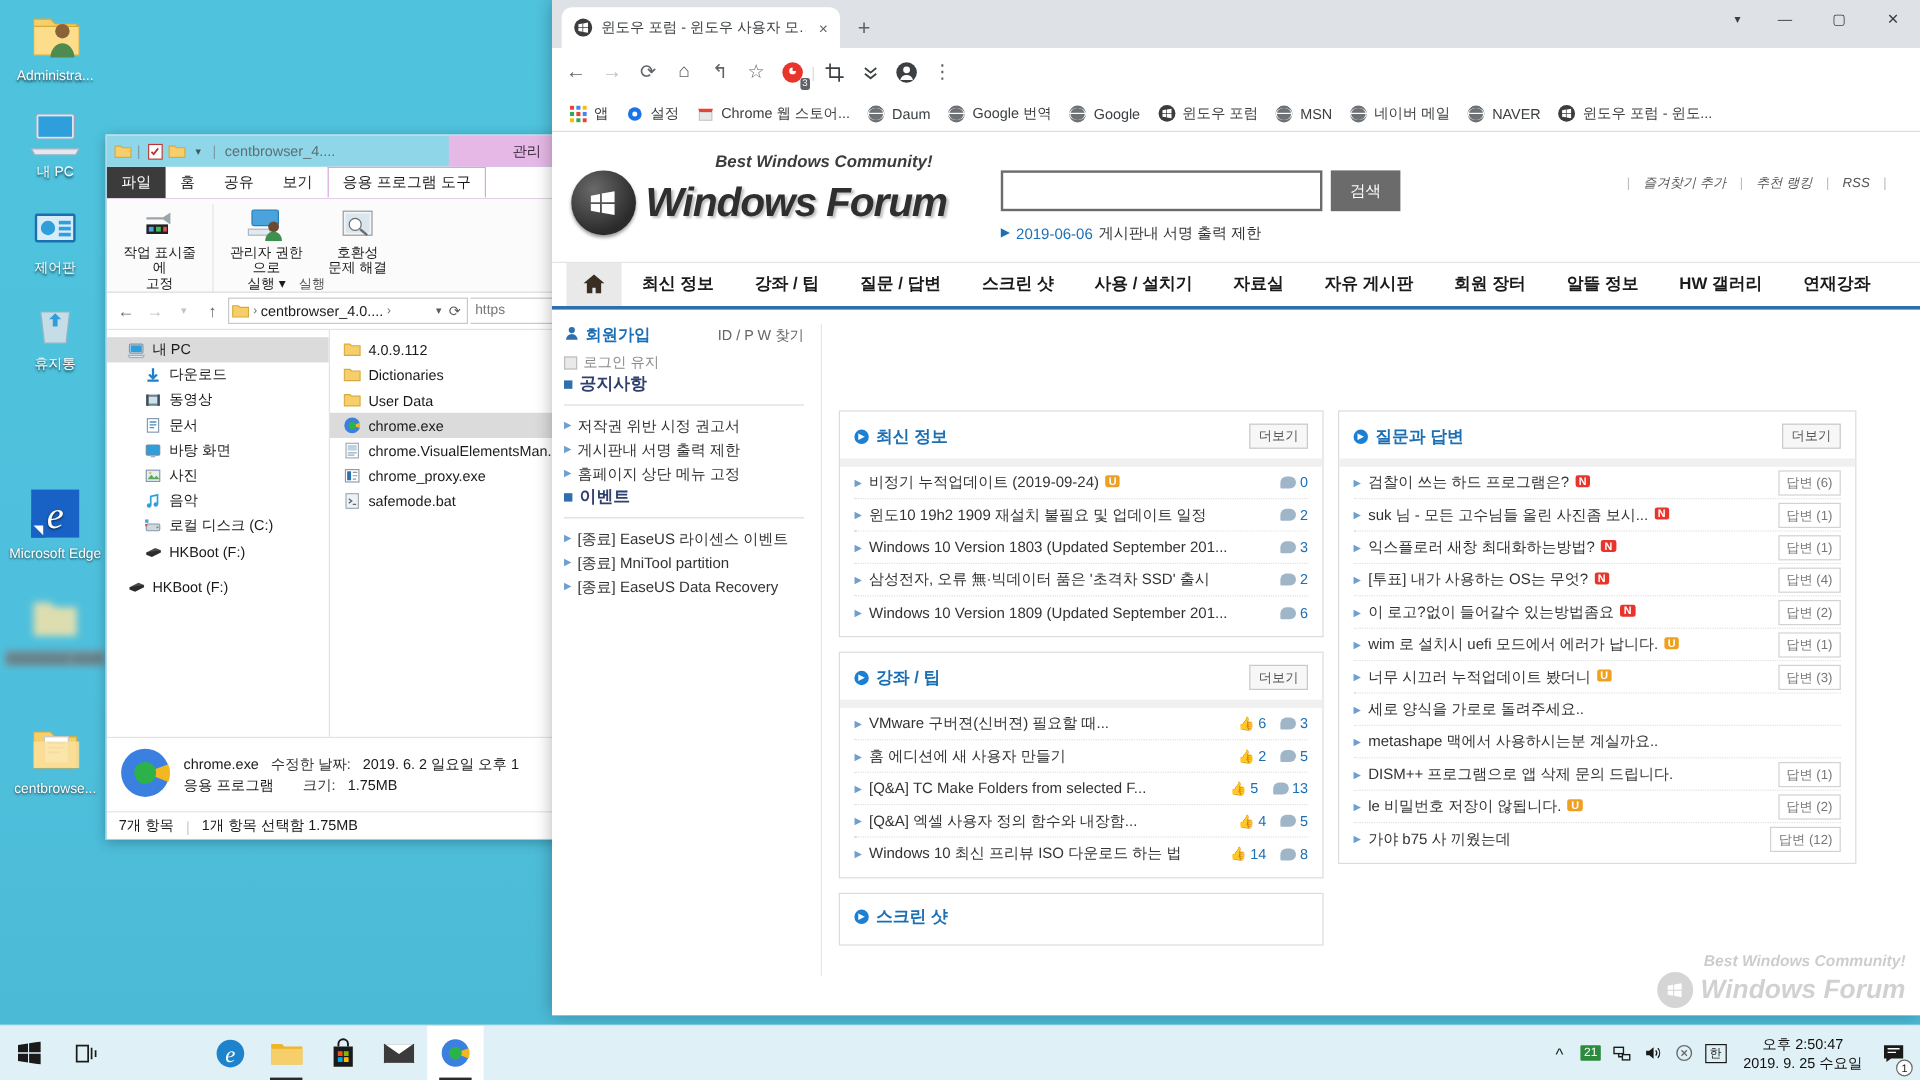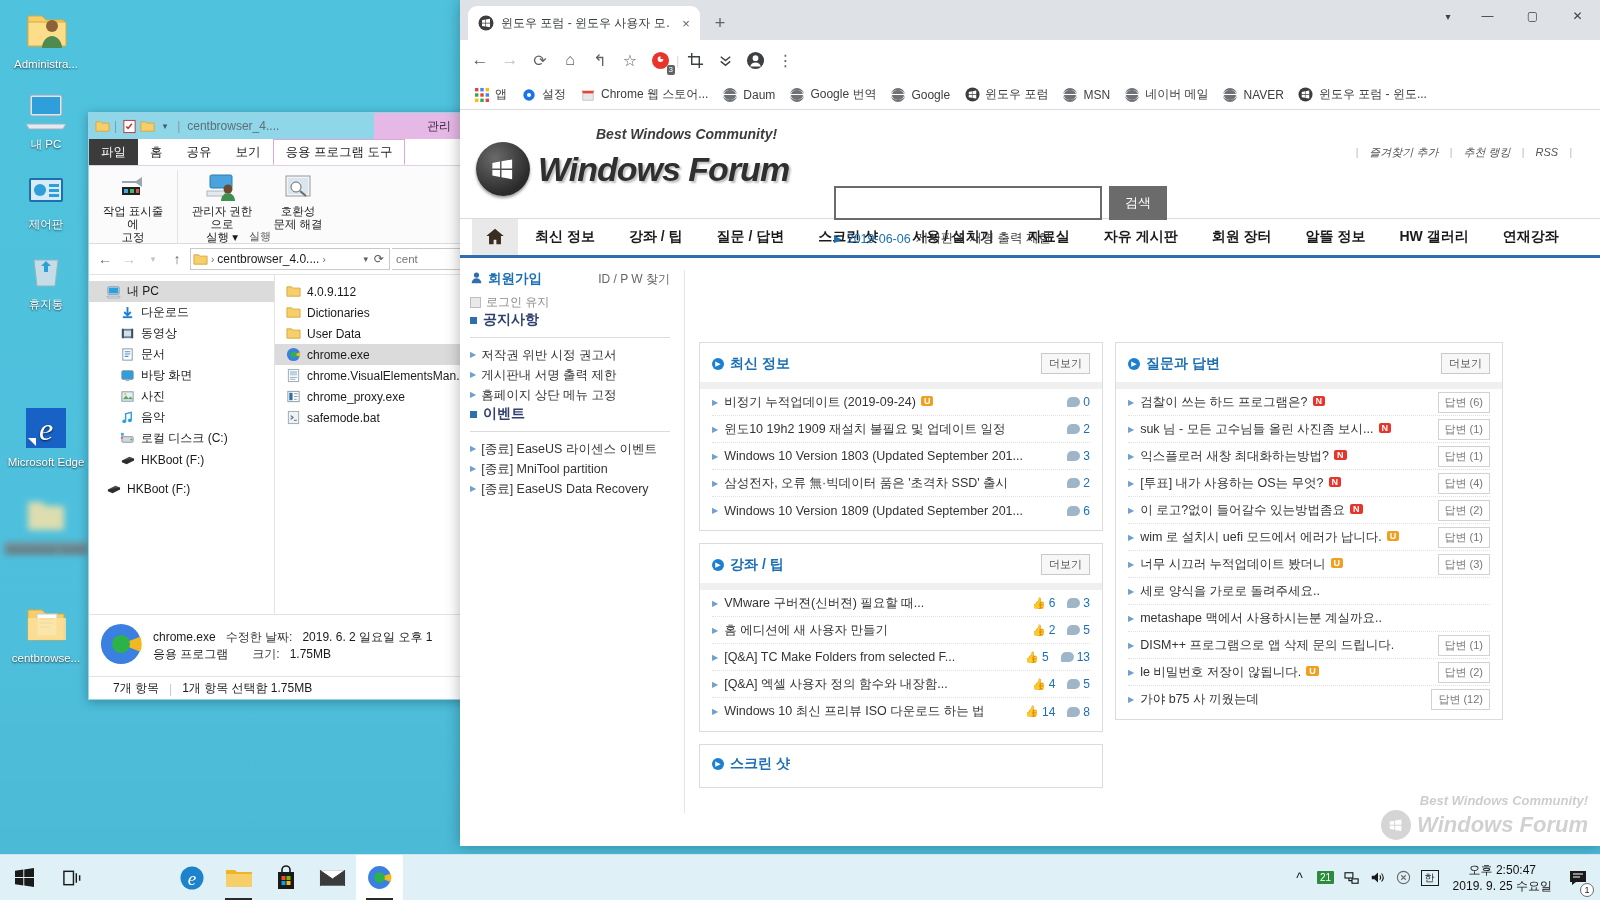--- a/index.html
+++ b/index.html
@@ -97,21 +97,21 @@
   .tree-row.root { padding-left: 16px; }
   .tree-row.sel { background:#dbdbdb; }
   .tree-row.deep { padding-left: 30px; }
   .tree-ic { width:16px; height:16px; display:inline-flex; align-items:center; justify-content:center; }
   #ex-list { flex:1; border-left:1px solid #e3e3e3; padding-top: 6px; overflow:hidden; }
   .file-row { height: 21px; display:flex; align-items:center; gap:6px; padding-left: 10px; font-size:12px; white-space:nowrap; }
   .file-row.sel { background:#dbdbdb; }
   #ex-details { height: 62px; border-top:1px solid #e3e3e3; background:#fff; display:flex; align-items:center; padding: 0 10px; gap:10px; }
   #ex-details .dtxt { font-size: 12px; line-height: 17px; }
   #ex-details .dtxt .lbl { color:#333; }
-  #ex-status { height: 24px; border-top:1px solid #e3e3e3; background:#fff; display:flex; align-items:center; font-size:12px; gap:10px; padding: 0 24px; color:#1a1a1a;}
+  #ex-status { height: 24px; border-top:1px solid #e3e3e3; background:#fff; display:flex; align-items:center; font-size:12px; gap:10px; padding: 0 10px; color:#1a1a1a;}
   #ex-status .divider { color:#c8c8c8; }
 
   
   #chrome {
     position: absolute; left: 460px; top: 0; width: 1140px; height: 846px;
     background: #dee1e6; box-shadow: 0 0 14px rgba(0,0,0,.3);
     overflow: hidden;
   }
   #chrome-tabstrip { height: 40px; display:flex; align-items:flex-end; padding-left: 8px; position:relative; }
   #tab {
@@ -142,21 +142,21 @@
 
   
   #page { height: 746px; background:#fff; overflow:hidden; position:relative; }
   #site-head { height: 108px; display:flex; align-items:flex-start; padding: 14px 22px 0 16px; background:#fff; position:relative; }
   #logo-wrap { width: 340px; position:relative; }
   #logo-tag { position:absolute; left: 120px; top: 2px; font-style:italic; font-weight:bold; font-size:14px; color:#3c3c3c; }
   #logo-row { display:flex; align-items:center; gap:8px; margin-top: 18px; }
   #logo-orb { width:54px;height:54px;border-radius:50%;background:radial-gradient(circle at 35% 30%, #6a6a6a, #2b2b2b 70%); display:flex;align-items:center;justify-content:center; box-shadow: 0 2px 3px rgba(0,0,0,.4);}
   #logo-text { font-size: 34px; font-weight:bold; font-style:italic; color:#2f2f2f; letter-spacing:-1px; text-shadow: 2px 2px 2px rgba(0,0,0,.25); }
   #search-area { margin-left: 18px; margin-top: 18px; }
-  #search-row { display:flex;margin-top:44px; }
+  #search-row { display:flex; }
   #search-input { width: 268px; height: 34px; border:2px solid #6b6b6b; background:#fff; }
   #search-btn { width: 58px; height: 34px; background:#6b6b6b; color:#fff; font-size:13px; display:flex;align-items:center;justify-content:center; margin-left:7px; }
   #notice-line { margin-top: 10px; font-size: 12.5px; color:#333; display:flex; align-items:center; gap:5px; }
   #notice-line .tri { color:#1b6fb5; font-size:10px; }
   #notice-line .dt { color:#1b6fb5; }
   #head-links { position:absolute; right: 24px; top: 35px; font-size: 11px; color:#555; letter-spacing:0;font-style:italic; }
   #head-links span { padding: 0 4px; }
   #head-links .bar { color:#bbb; }
 
   #gnb { height: 40px; background:#fff; border-top:1px solid #dcdcdc; border-bottom: 3px solid #2f6fae; display:flex; align-items:stretch; padding-left: 12px; }
@@ -178,21 +178,21 @@
   .side-sect { }
   .side-h { display:flex; align-items:center; gap:6px; font-size:14px; font-weight:bold; color:#2f3f6e; padding-bottom: 8px; border-bottom: 1px solid #dcdcdc;}
   .side-h .sq { width:7px;height:7px;background:#2f6fae;display:inline-block;}
   .side-list { padding-top: 7px; }
   .side-list li { list-style:none; display:flex; align-items:center; gap:5px; font-size:12.5px; color:#333; line-height: 20px; }
   .side-list li .tri { color:#6f9fd0; font-size:8px; }
 
   #right-col { flex:1; padding-left: 14px; display:flex; gap: 12px; }
   .col { display:flex; flex-direction:column; gap: 12px; }
   .col.a { width: 404px; }
-  .col.b { width: 388px; }
+  .col.b { width: 432px; }
   .panel { border: 1px solid #dcdcdc; background:#fff; padding: 10px 12px 6px; }
   .panel-head { display:flex; align-items:center; justify-content:space-between; padding-bottom: 8px; }
   .panel-title { display:flex; align-items:center; gap:6px; font-size:14px; font-weight:bold; color:#1b6fb5; }
   .panel-title .dot { width:12px;height:12px;border-radius:50%;background:#1b7fd4;display:inline-flex;align-items:center;justify-content:center;color:#fff;font-size:7px;}
   .more { border:1px solid #c9c9c9; background:#f7f7f7; color:#555; font-size:11px; padding: 2px 7px; }
   .panel-rule { height: 7px; background:#f0f0f0; margin: 0 -12px 0; }
   .prow { display:flex; align-items:center; height: 27px; border-bottom: 1px dotted #e0e0e0; font-size: 12.5px; color:#333; }
   .prow:last-child { border-bottom: none; }
   .prow .tri { color:#6f9fd0; font-size:8px; margin-right:6px; }
   .prow .ttl { white-space:nowrap; overflow:hidden; text-overflow:ellipsis; }
@@ -388,21 +388,21 @@
         <svg width="15" height="15" viewBox="0 0 16 16" style="display:block">
             <path d="M1 3h5l1.4 1.4H15V13H1z" fill="#f6cf6a" stroke="#d8a93c"></path>
           </svg>
       </span>
       <span class="sep">›</span>
       <span id="crumbtext">centbrowser_4.0....</span>
       <span class="sep">›</span>
       <span style="margin-left:auto;color:#5a5a5a;font-size:9px;">▾</span>
       <span style="color:#5a5a5a;padding:0 3px;">⟳</span>
     </div>
-    <div id="searchbox">cent</div>
+    <div id="searchbox">https</div>
   </div>
 
   <div id="ex-body">
     <div id="ex-tree">
       <div class="tree-row root sel">
         <span class="tree-ic">
           <svg width="15" height="15" viewBox="0 0 16 16">
               <rect x="2" y="3" width="12" height="8" rx="1" fill="#d9e7f2" stroke="#7d96ab"></rect>
               <rect x="3" y="4" width="10" height="6" fill="#2f9fdc"></rect>
               <path d="M1 13h14l-1 2H2z" fill="#dde4ea" stroke="#9fb2c2"></path>

